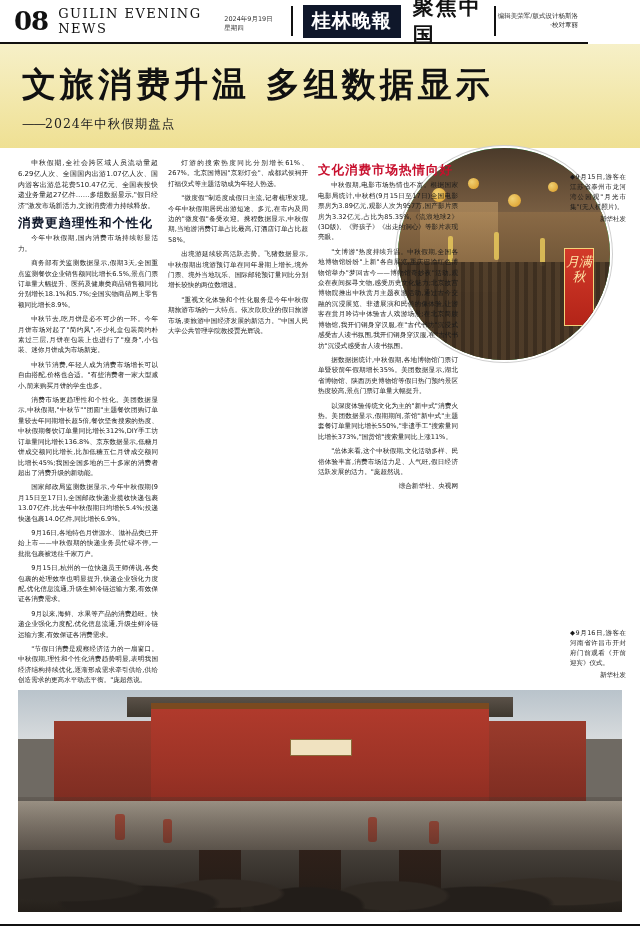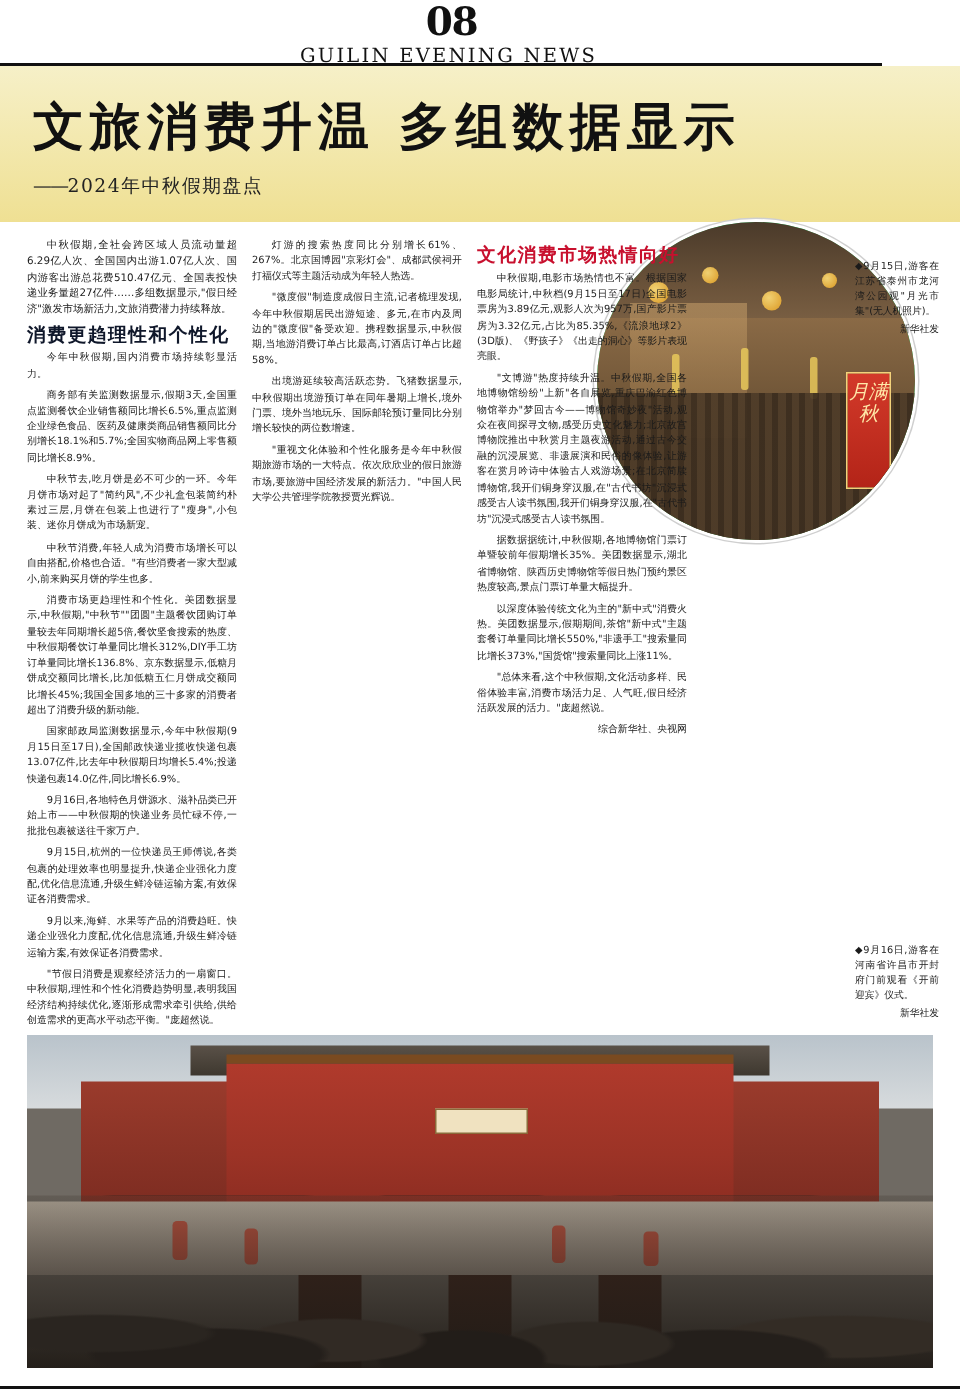--- a/index.html
+++ b/index.html
@@ -9,21 +9,21 @@
     font-family:"DejaVu Sans","Liberation Sans",sans-serif;
     overflow:hidden;
     position:relative;
   }
   .page{position:relative;width:640px;height:927px;overflow:hidden;background:#fff;}
 
   
   .masthead{
     position:absolute;left:0;top:0;width:588px;height:42px;
     border-bottom:2px solid #111;
-    display:flex;align-items:center;flex-direction:column;
+    display:flex;align-items:center;
   }
   .page-num{
     font-size:26px;font-weight:bold;color:#111;
     margin-left:14px;letter-spacing:-1px;
     font-family:"DejaVu Serif","Liberation Serif",serif;
   }
   .paper-en{
     font-size:13px;color:#111;margin-left:10px;letter-spacing:1.5px;
     font-family:"DejaVu Serif","Liberation Serif",serif;
   }
@@ -214,21 +214,21 @@
     <div class="cp-crowd"></div>
     <div class="cp-banner">月满秋</div>
   </div>
 
   <div class="body-area">
 
     <div class="col" id="col1">
       <p class="lede">中秋假期,全社会跨区域人员流动量超6.29亿人次、全国国内出游1.07亿人次、国内游客出游总花费510.47亿元、全国表投快递业务量超27亿件……多组数据显示,"假日经济"激发市场新活力,文旅消费潜力持续释放。</p>
       <div class="subhead-h">消费更趋理性和个性化</div>
       <p>今年中秋假期,国内消费市场持续彰显活力。</p>
-      <p>商务部有关监测数据显示,假期3天,全国重点监测餐饮企业销售额同比增长6.5%,重点监测企业绿色食品、医药及健康类商品销售额同比分别增长18.1%和5.7%;全国实物商品网上零售额同比增长8.9%。</p>
+      <p>商务部有关监测数据显示,假期3天,全国重点监测餐饮企业销售额同比增长6.5%,景点门票订单量大幅提升、医药及健康类商品销售额同比分别增长18.1%和5.7%;全国实物商品网上零售额同比增长8.9%。</p>
       <p>中秋节去,吃月饼是必不可少的一环。今年月饼市场对起了"简约风",不少礼盒包装简约朴素过三层,月饼在包装上也进行了"瘦身",小包装、迷你月饼成为市场新宠。</p>
       <p>中秋节消费,年轻人成为消费市场增长可以自由搭配,价格也合适。"有些消费者一家大型减小,前来购买月饼的学生也多。</p>
       <p>消费市场更趋理性和个性化。美团数据显示,中秋假期,"中秋节""团圆"主题餐饮团购订单量较去年同期增长超5倍,餐饮坚食搜索的热度、中秋假期餐饮订单量同比增长312%,DIY手工坊订单量同比增长136.8%、京东数据显示,低糖月饼成交额同比增长,比加低糖五仁月饼成交额同比增长45%;我国全国多地的三十多家的消费者超出了消费升级的新动能。</p>
       <p>国家邮政局监测数据显示,今年中秋假期(9月15日至17日),全国邮政快递业揽收快递包裹13.07亿件,比去年中秋假期日均增长5.4%;投递快递包裹14.0亿件,同比增长6.9%。</p>
       <p>9月16日,各地特色月饼源水、滋补品类已开始上市——中秋假期的快递业务员忙碌不停,一批批包裹被送往千家万户。</p>
       <p>9月15日,杭州的一位快递员王师傅说,各类包裹的处理效率也明显提升,快递企业强化力度配,优化信息流通,升级生鲜冷链运输方案,有效保证各消费需求。</p>
       <p>9月以来,海鲜、水果等产品的消费趋旺。快递企业强化力度配,优化信息流通,升级生鲜冷链运输方案,有效保证各消费需求。</p>
       <p>"节假日消费是观察经济活力的一扇窗口。中秋假期,理性和个性化消费趋势明显,表明我国经济结构持续优化,逐渐形成需求牵引供给,供给创造需求的更高水平动态平衡。"庞超然说。</p>
       <div class="subhead-h">文旅融合趋势明显、短途游成主流</div>
       <p>中秋节期间,在位于宁夏中卫的沙坡头旅游景区,连绵的沙丘、壮美的黄河交织成独特的景观美景,来自国内戏都的旅游团同文母在沙坡头体验了参观拍照、大漠玩乐等项目。</p>

